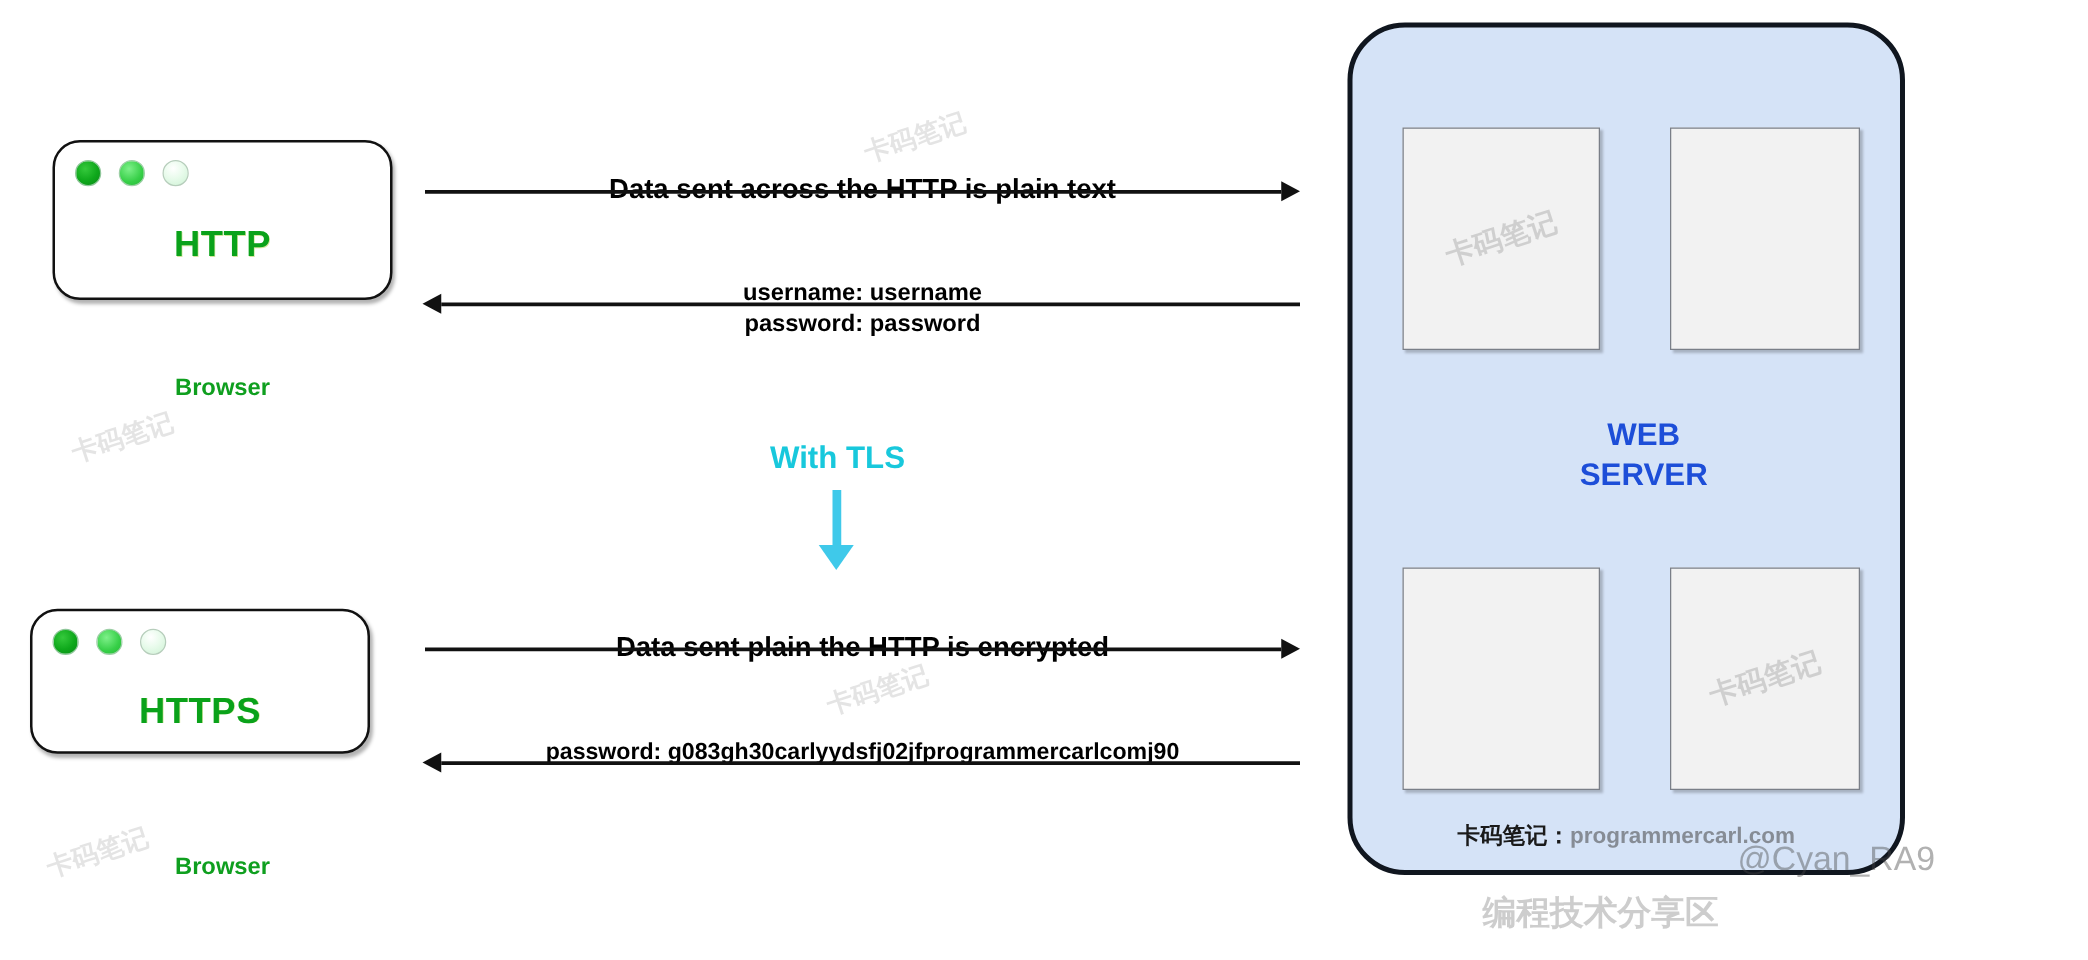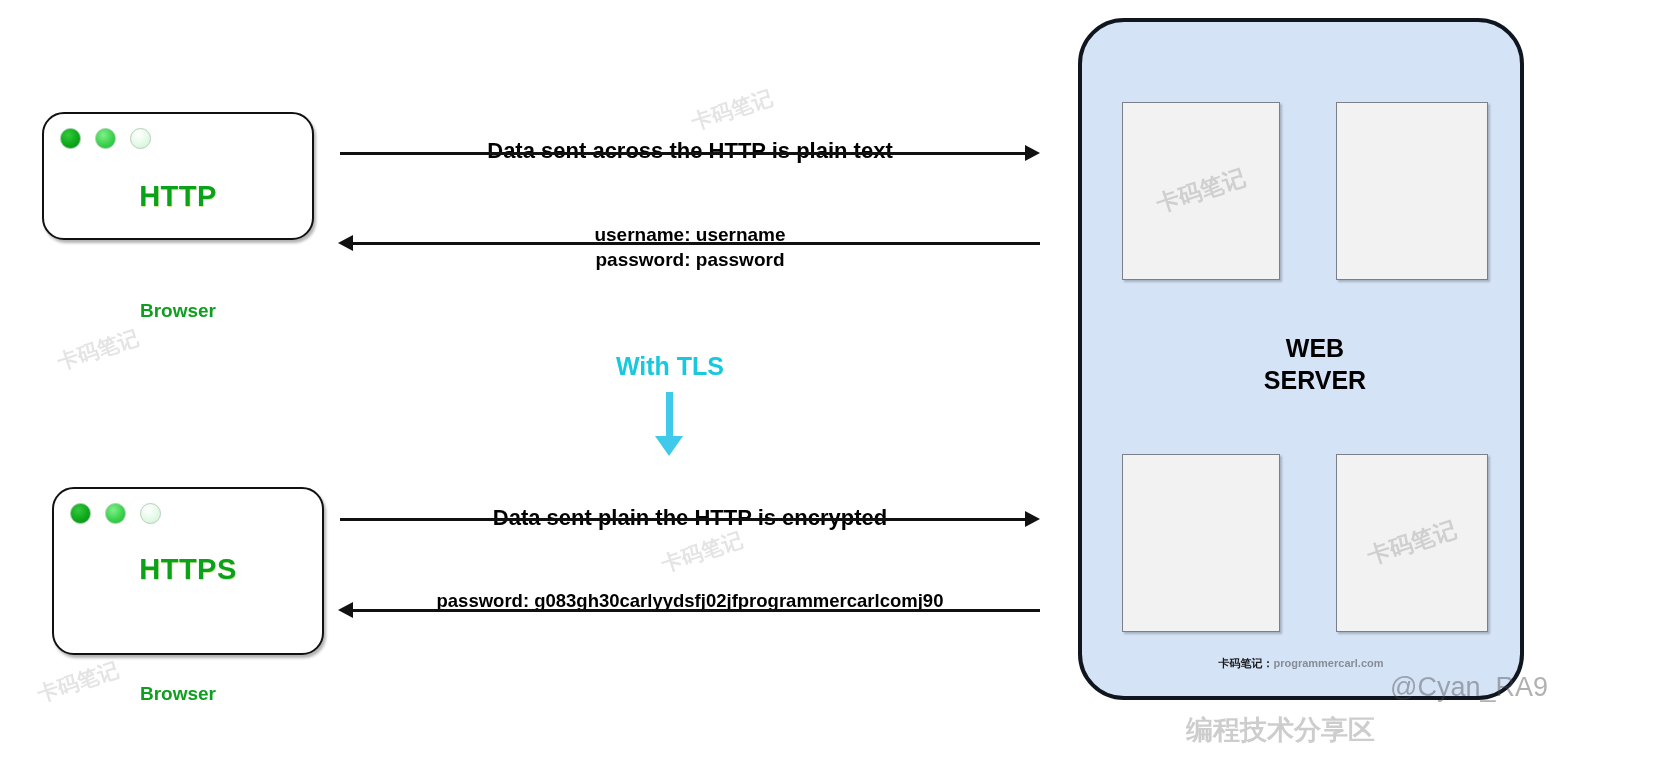--- a/index.html
+++ b/index.html
@@ -161,32 +161,32 @@
     color: rgba(120,120,120,0.28);
     font-size: 23px;
     font-weight: bold;
     white-space: nowrap;
   }
   .server-title {
     position: absolute;
     left: 0;
     right: 0;
     text-align: center;
-    color: #000000;
+    color: #1d4ed8;
     font-weight: bold;
     font-size: 25px;
     line-height: 32px;
     margin-left: 28px;
   }
   .server-footer {
     position: absolute;
     left: 0;
     right: 0;
     text-align: center;
-    font-size: 11px;
+    font-size: 18px;
     font-weight: bold;
     color: #1a1a1a;
     white-space: nowrap;
   }
 
   
   .wm {
     position: absolute;
     color: rgba(130,130,130,0.22);
     font-weight: bold;
@@ -232,21 +232,21 @@
     <div>username: username</div>
     <div>password: password</div>
   </div>
   <div class="arrow-line" style="left:353px; top:242px; width:687px;"></div>
   <div class="arrow-head left" style="left:338px; top:235px;"></div>
 
   <div class="tls-label" style="left:570px; top:352px; width:200px;">With TLS</div>
   <div class="tls-arrow-stem" style="left:666px; top:392px; height:46px;"></div>
   <div class="tls-arrow-head" style="left:655px; top:436px;"></div>
 
-  <div class="browser" style="left:52px; top:487px; width:272px; height:168px;padding-left:41px;">
+  <div class="browser" style="left:24px; top:487px; width:272px; height:116px;padding-left:41px;">
     <div class="browser-dots">
       <div class="dot dot-1"></div>
       <div class="dot dot-2"></div>
       <div class="dot dot-3"></div>
     </div>
     <div class="browser-title" style="top:64px;">HTTPS</div>
   </div>
   <div class="browser-caption" style="left:42px; top:683px; width:272px;">Browser</div>
 
   <div class="flow-label heading" style="left:340px; top:469px; width:700px;">Data sent plain the HTTP is encrypted</div>

